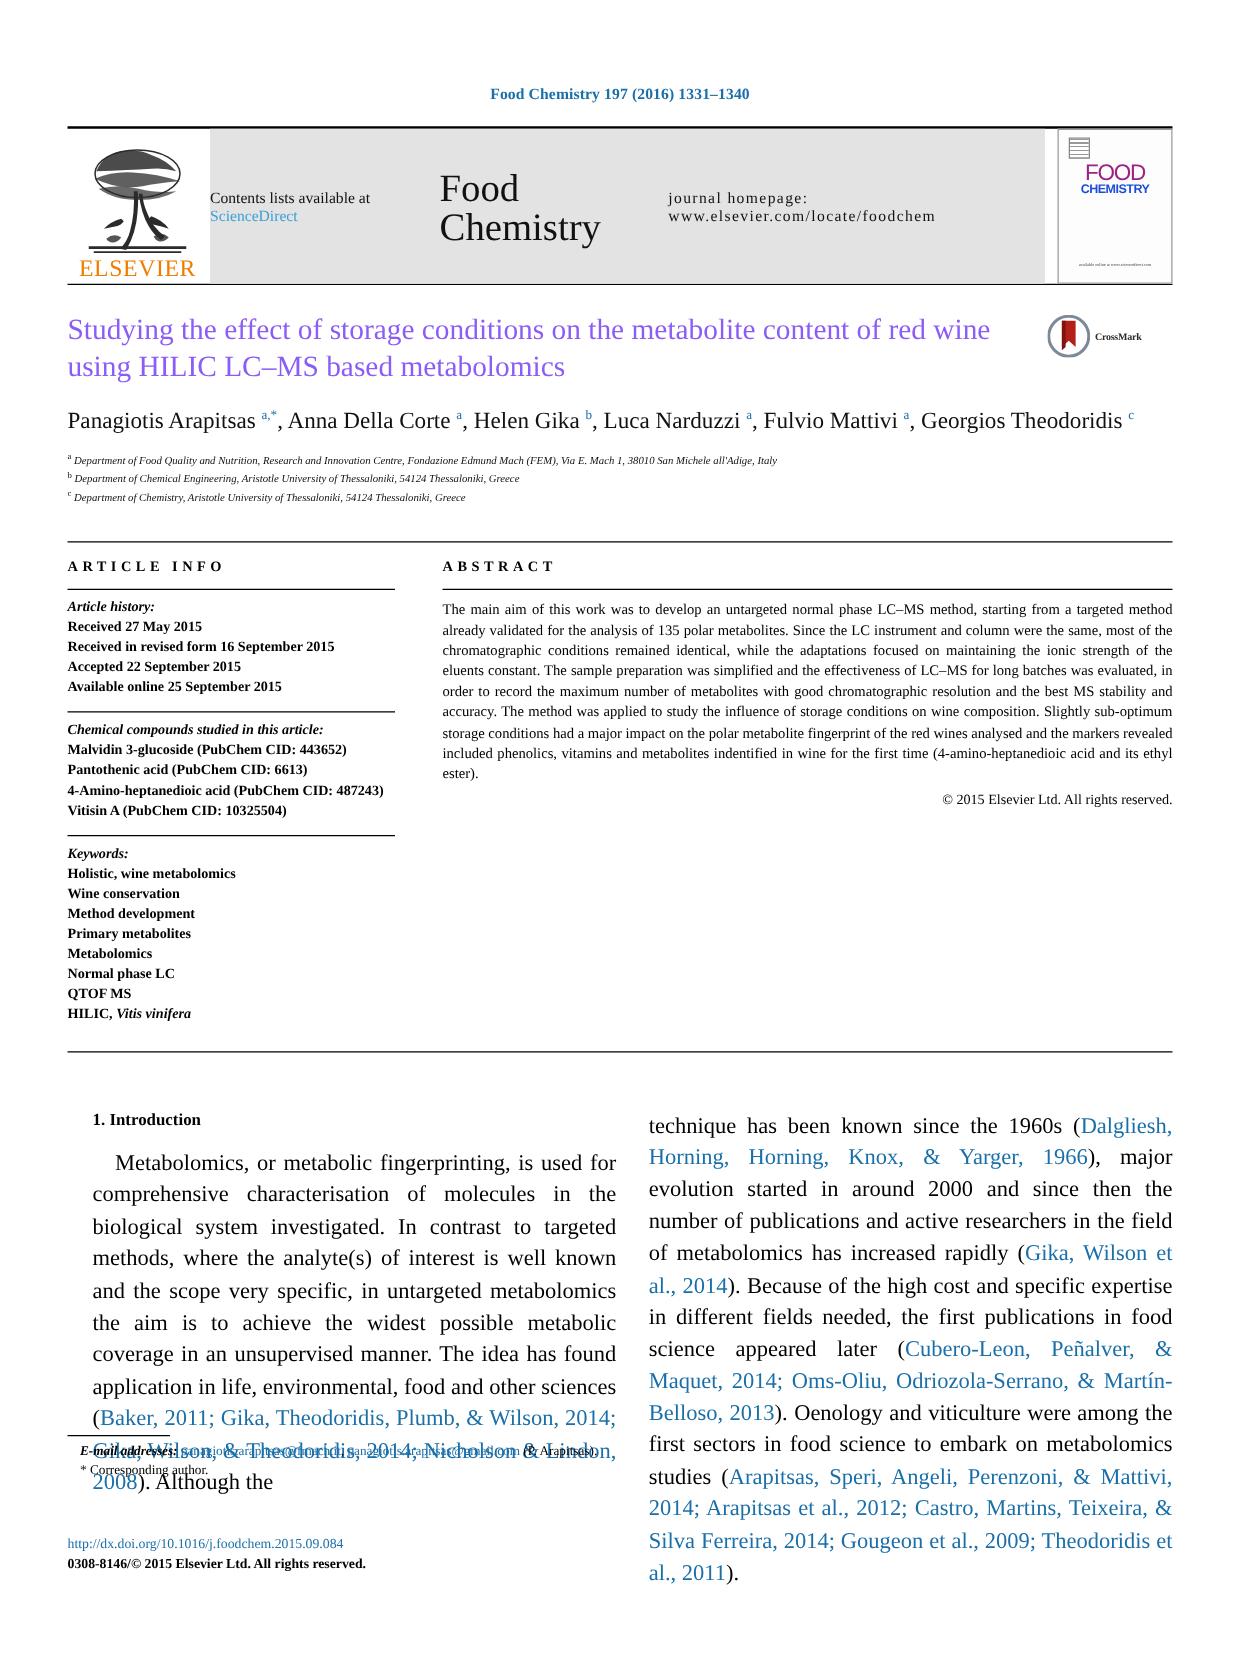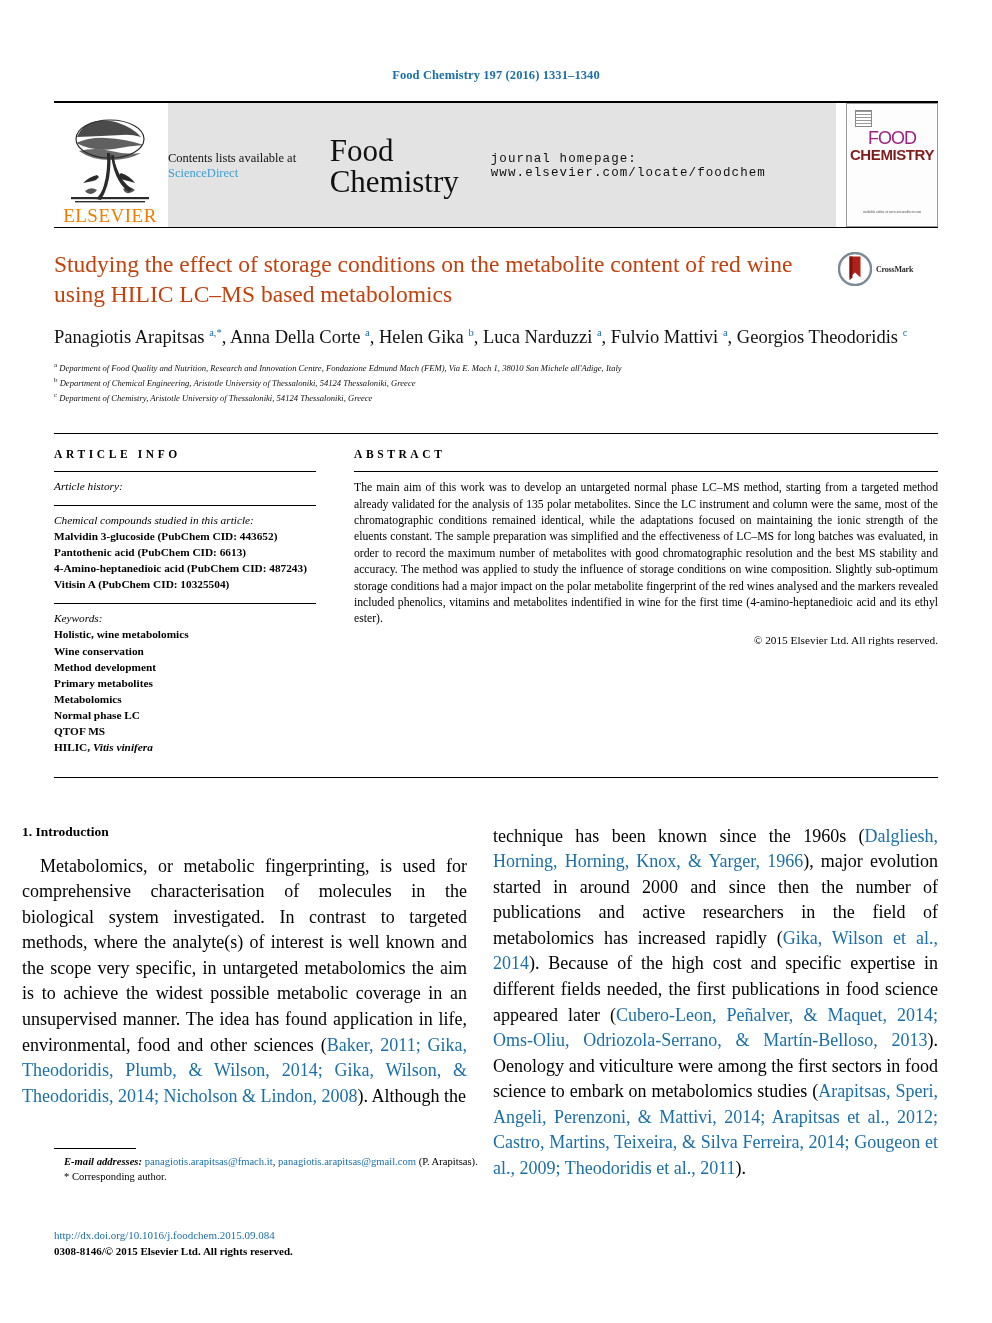--- a/index.html
+++ b/index.html
@@ -81,21 +81,21 @@
   .journal-title {
     font-family: "Liberation Serif", "DejaVu Serif", serif;
     font-size: 31px;
     color: #111;
     line-height: 1;
   }
   .homepage-line {
     font-size: 12.5px;
     letter-spacing: 1.1px;
     color: #111;
-    font-family: Liberation Mono, monospace;
+    font-family: Liberation Serif, serif;
   }
   .cover-thumb {
     flex: 0 0 92px;
     width: 92px;
     border: 1px solid #9a9a9a;
     background: #fdfdfd;
     position: relative;
     display: flex;
     flex-direction: column;
     align-items: center;
@@ -113,22 +113,22 @@
     font-family: "Liberation Sans", sans-serif;
     color: #9c2480;
     font-size: 18px;
     letter-spacing: -1px;
     line-height: 0.95;
     margin-top: 3px;
     font-weight: 400;
   }
   .cover-chem {
     font-family: "Liberation Sans", sans-serif;
-    color: #7f1d1d;
-    font-size: 15px;
+    color: #1d4ed8;
+    font-size: 10px;
     font-weight: bold;
     letter-spacing: -0.4px;
     line-height: 1;
   }
   .cover-bottom {
     position: absolute;
     bottom: 10px;
     left: 0; right: 0;
     text-align: center;
     font-size: 3.4px;
@@ -143,21 +143,21 @@
     padding-top: 22px;
     display: flex;
   }
   .title-main { flex: 1 1 auto; }
   .paper-title {
     font-family: "Liberation Serif", "DejaVu Serif", serif;
     font-size: 23.5px;
     line-height: 1.26;
     margin: 0;
     font-weight: 400;
-    color: #c2410c;
+    color: #8b5cf6;
     max-width: 760px;
   }
   .crossmark {
     flex: 0 0 100px;
     display: flex;
     align-items: flex-start;
     gap: 4px;
     padding-top: 2px;
   }
   .crossmark-label {
@@ -200,21 +200,21 @@
     font-size: 11.5px;
     letter-spacing: 3.6px;
     margin-bottom: 11px;
   }
   .rule { border-top: 1.6px solid #000; }
   .info-block {
     font-size: 11.3px;
     line-height: 1.42;
     padding-top: 6px;
   }
-  .info-block .it { font-style: italic; font-weight: normal; }
+  .info-block .it { font-style: italic; font-weight: bold; }
   .info-block .bold { font-weight: bold; }
   .info-sep {
     border-top: 1px solid #000;
     margin: 11px 0 0 0;
   }
   .abstract-text {
     font-size: 11.7px;
     line-height: 1.40;
     text-align: justify;
     padding-top: 8px;
@@ -224,21 +224,21 @@
     font-size: 11.3px;
     margin-top: 6px;
   }
   .bottom-rule {
     margin: 22px 54px 0 54px;
     border-top: 1px solid #000;
   }
 
   
   .body-cols {
-    margin: 46px 54px 0 22px;
+    margin: 46px 54px 0 74px;
     display: flex;
     gap: 26px;
   }
   .bcol { flex: 1 1 0; }
   .h1 {
     font-family: "Liberation Serif", serif;
     font-size: 13.5px;
     font-weight: bold;
     margin: 0 0 14px 0;
   }
@@ -351,20 +351,26 @@
       </div>
   </div>
 
   <div class="info-abstract">
 
     <div class="col-info">
       <div class="sec-head">ARTICLE INFO</div>
       <div class="rule"></div>
       <div class="info-block">
         <div class="it">Article history:</div>
+        <div class="bold">
+            <div>Received 27 May 2015</div>
+            <div>Received in revised form 16 September 2015</div>
+            <div>Accepted 22 September 2015</div>
+            <div>Available online 25 September 2015</div>
+          </div>
       </div>
       <div class="info-sep"></div>
       <div class="info-block">
         <div class="it">Chemical compounds studied in this article:</div>
         <div class="bold">
             <div>Malvidin 3-glucoside (PubChem CID: 443652)</div>
             <div>Pantothenic acid (PubChem CID: 6613)</div>
             <div>4-Amino-heptanedioic acid (PubChem CID: 487243)</div>
             <div>Vitisin A (PubChem CID: 10325504)</div>
           </div>

